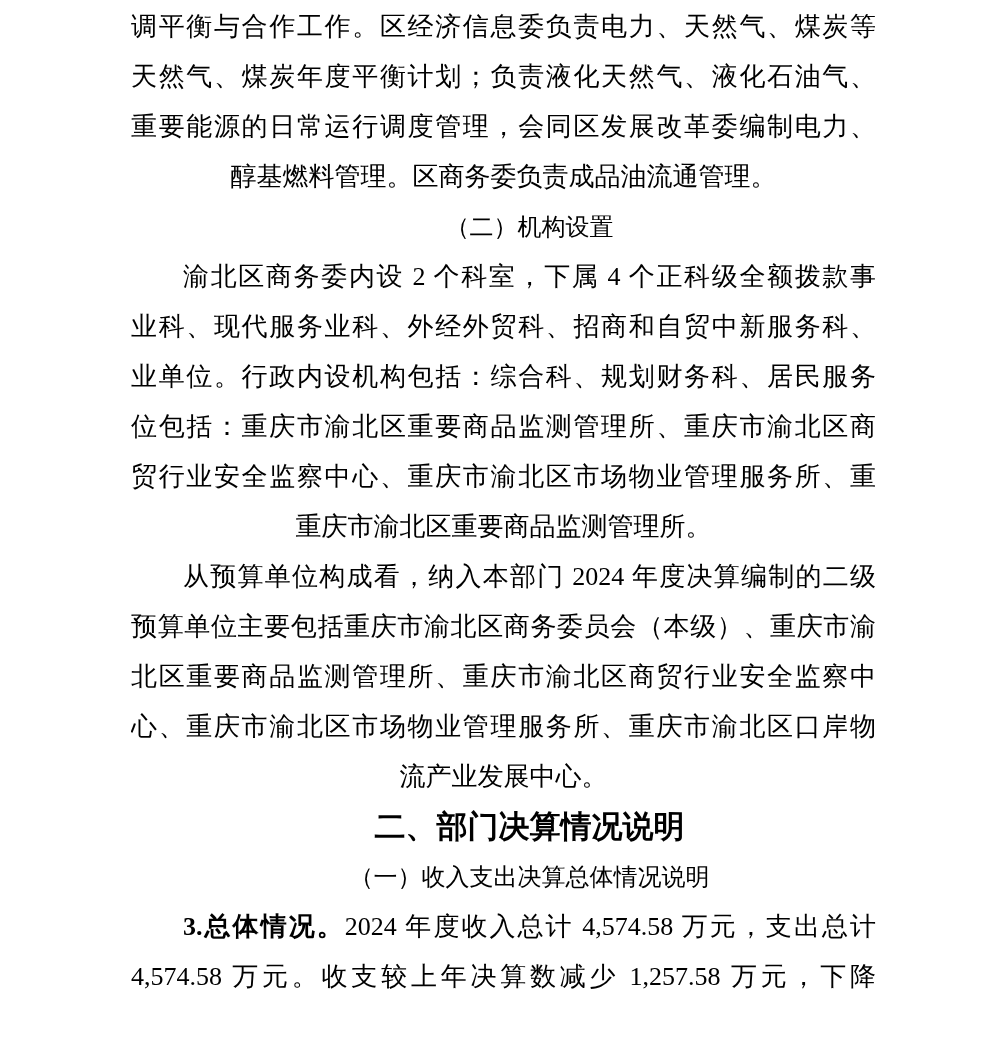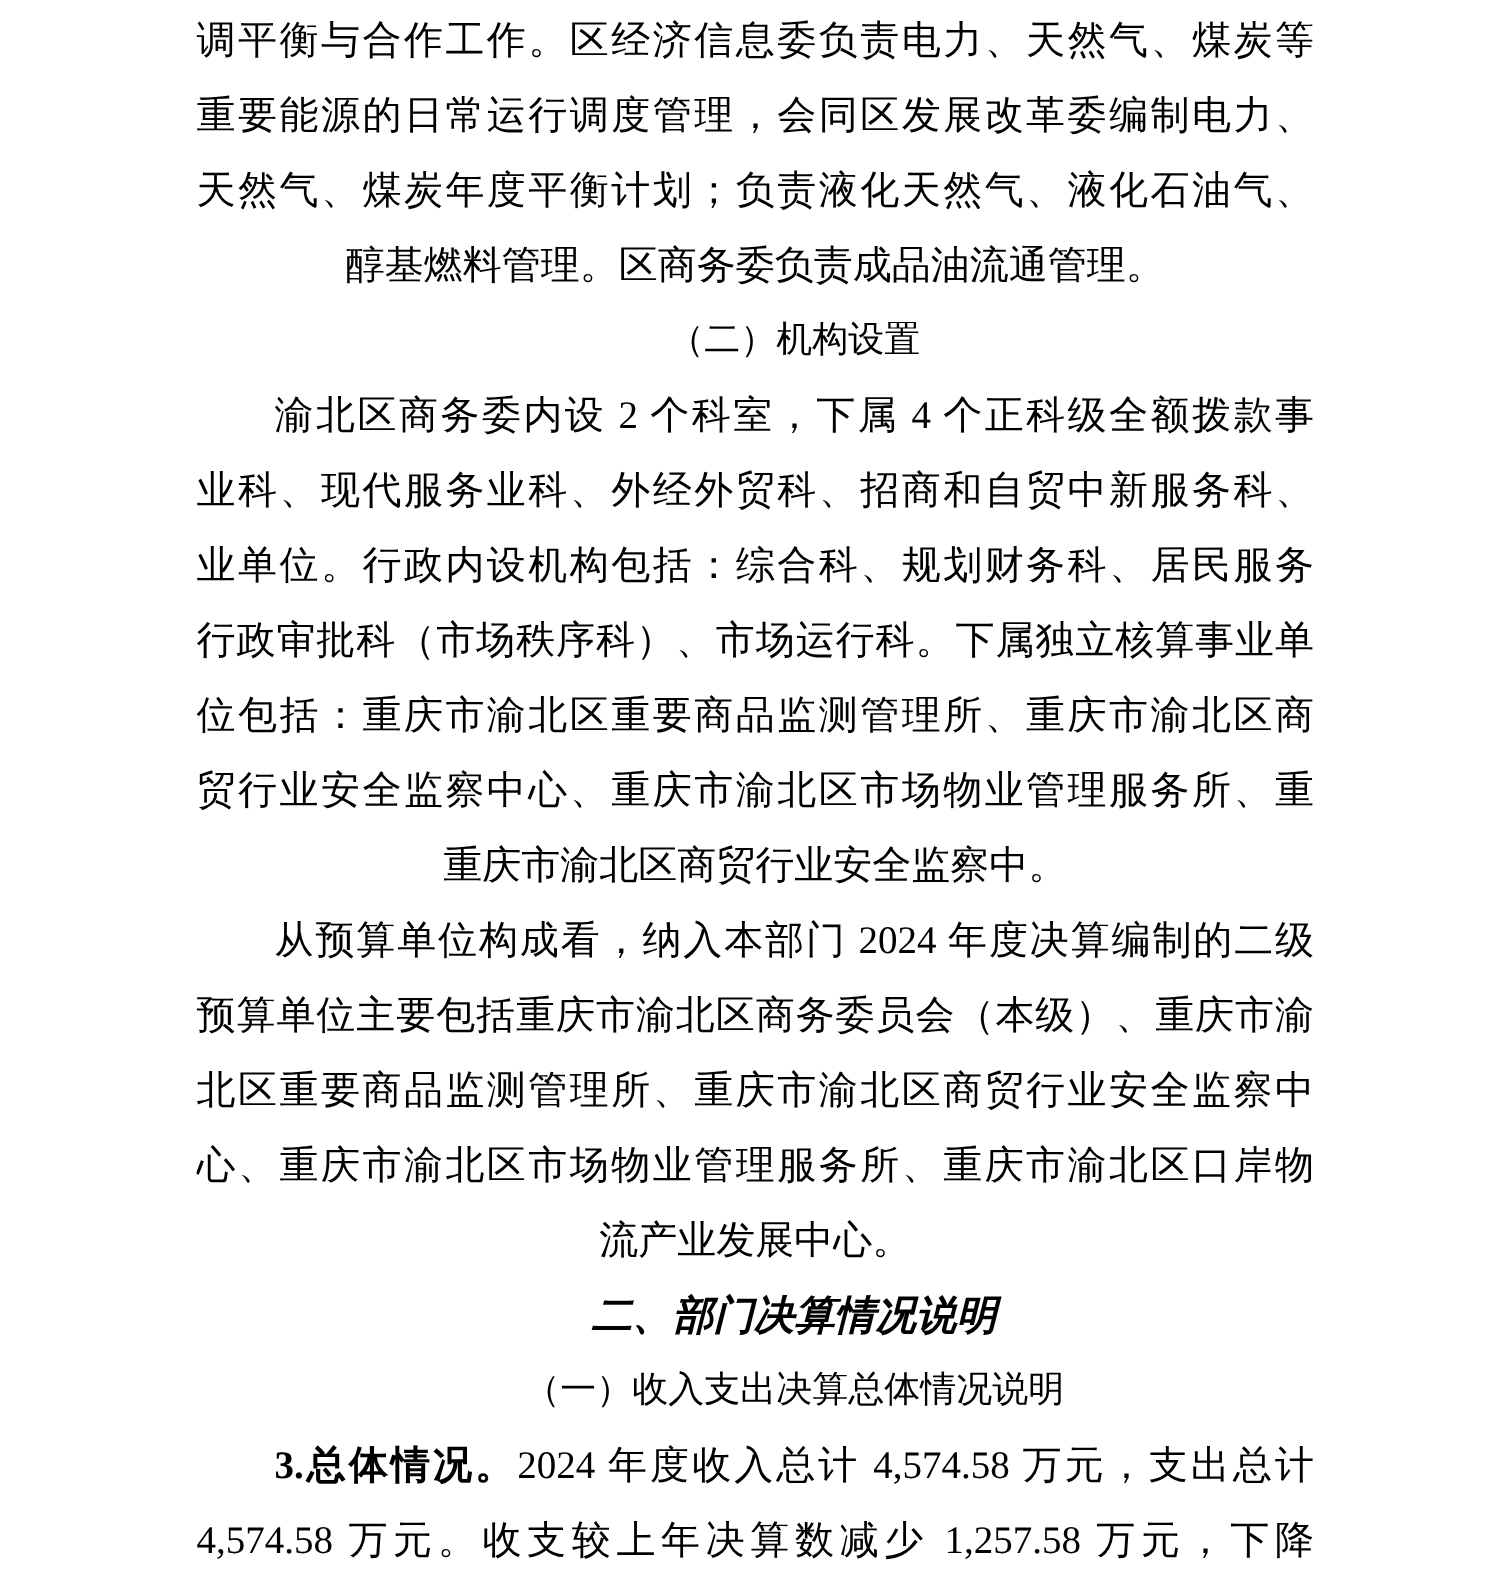--- a/index.html
+++ b/index.html
@@ -45,45 +45,43 @@
     text-indent: 52px;
   }
   
   .kai {
     font-size: 24px;
   }
   
   .hei {
     font-family: "Liberation Sans", "DejaVu Sans", sans-serif;
     font-weight: 700;
-    font-size: 27px;
-    font-style: italic;
+    font-size: 31px;
   }
   
   .b {
     font-weight: 700;
   }
 </style>
 </head>
 <body>
 
 <div class="page">
   <div class="textblock">
     <div class="ln j">调平衡与合作工作。区经济信息委负责电力、天然气、煤炭等</div>
+    <div class="ln j">天然气、煤炭年度平衡计划；负责液化天然气、液化石油气、</div>
     <div class="ln j">重要能源的日常运行调度管理，会同区发展改革委编制电力、</div>
-    <div class="ln j">天然气、煤炭年度平衡计划；负责液化天然气、液化石油气、</div>
     <div class="ln">醇基燃料管理。区商务委负责成品油流通管理。</div>
     <div class="ln ind kai">（二）机构设置</div>
     <div class="ln j ind">渝北区商务委内设 2 个科室，下属 4 个正科级全额拨款事</div>
     <div class="ln j">业科、现代服务业科、外经外贸科、招商和自贸中新服务科、</div>
     <div class="ln j">业单位。行政内设机构包括：综合科、规划财务科、居民服务</div>
-    <div class="ln j">行政审批科（市场秩序科）、市场运行科。下属独立核算事业单</div>
     <div class="ln j">位包括：重庆市渝北区重要商品监测管理所、重庆市渝北区商</div>
     <div class="ln j">贸行业安全监察中心、重庆市渝北区市场物业管理服务所、重</div>
-    <div class="ln">重庆市渝北区商贸行业安全监察中。</div>
+    <div class="ln">重庆市渝北区重要商品监测管理所。</div>
     <div class="ln j ind">从预算单位构成看，纳入本部门 2024 年度决算编制的二级</div>
     <div class="ln j">预算单位主要包括重庆市渝北区商务委员会（本级）、重庆市渝</div>
     <div class="ln j">北区重要商品监测管理所、重庆市渝北区商贸行业安全监察中</div>
     <div class="ln j">心、重庆市渝北区市场物业管理服务所、重庆市渝北区口岸物</div>
     <div class="ln">流产业发展中心。</div>
     <div class="ln ind hei">二、部门决算情况说明</div>
     <div class="ln ind kai">（一）收入支出决算总体情况说明</div>
     <div class="ln j ind"><span class="b">3.总体情况。</span><span>2024 年度收入总计 4,574.58 万元，支出总计</span></div>
     <div class="ln j">4,574.58 万元。收支较上年决算数减少 1,257.58 万元，下降</div>
   </div>

